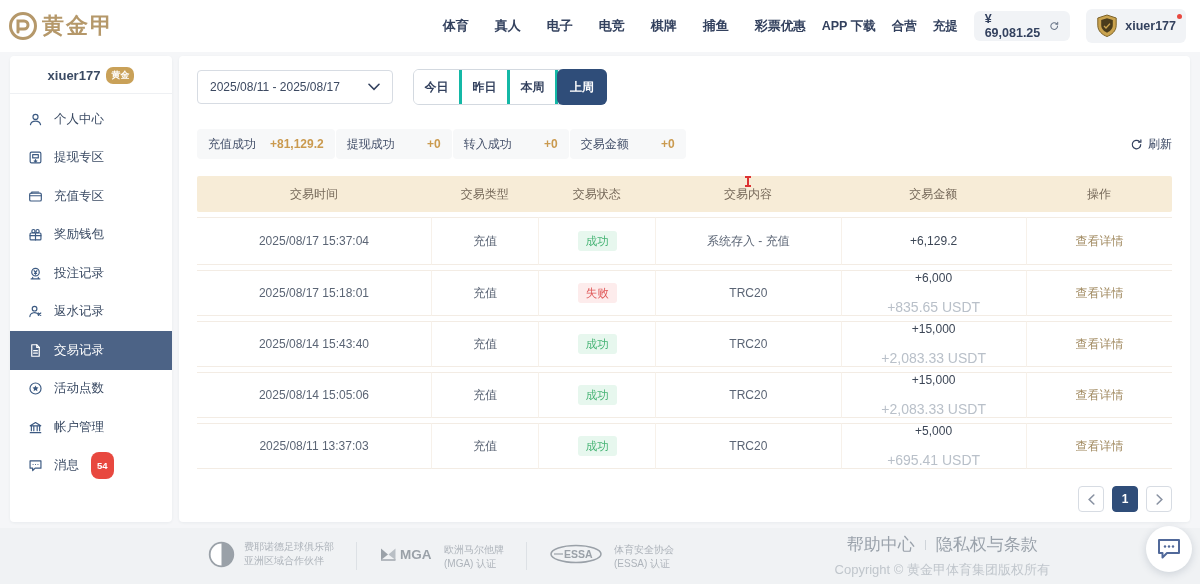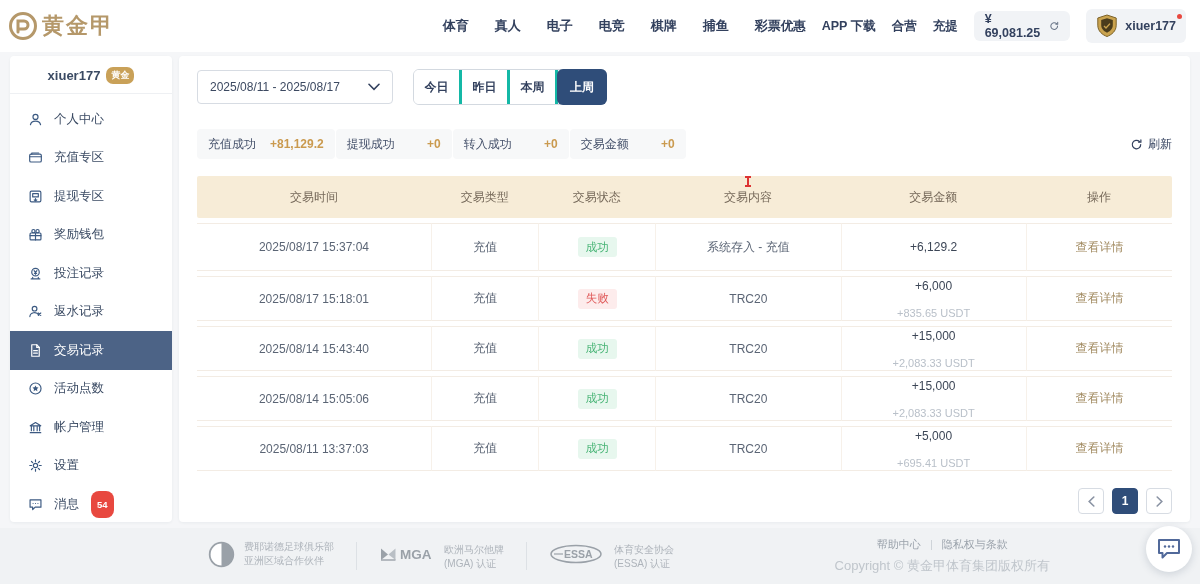--- a/index.html
+++ b/index.html
@@ -46,48 +46,48 @@
   .tab.active { background:#2f4d79; color:#fff; border-radius:6px; margin:-1px; width:50px; height:36px; }
 
   .stats-row { display:flex; align-items:center; gap:9px; margin-bottom:12px; }
   .stat-pill { background:#f7f8f9; border-radius:4px; height:30px; min-width:116px; display:flex; align-items:center; justify-content:space-between; gap:14px; padding:0 11px; }
   .stat-label { font-size:12px; color:#44506a; }
   .stat-value { font-size:12px; font-weight:bold; color:#ca9a4f; }
   .refresh-btn { margin-left:auto; display:flex; align-items:center; gap:5px; font-size:12px; color:#33415e; cursor:pointer; }
   .refresh-btn svg { color:#33415e; }
 
   table { width:100%; border-collapse:separate; border-spacing:0 5px; }
-  thead th { background:#f7ecd7; font-size:12px; font-weight:normal; color:#76695a; height:42px; text-align:center; position:relative; }
+  thead th { background:#f7ecd7; font-size:12px; font-weight:normal; color:#76695a; height:36px; text-align:center; position:relative; }
   thead th:first-child { border-radius:2px 0 0 2px; }
   thead th:last-child { border-radius:0 2px 2px 0; }
   tbody td { background:#fff; border-top:1px solid #f3ece4; border-bottom:1px solid #f3ece4; text-align:center; font-size:12px; color:#5b6575; height:45px; border-left:1px solid #f7f1ea; }
   tbody td:first-child { border-left:none; }
   tbody tr.single td { height:48px; }
   .badge { display:inline-block; padding:2.5px 8px; border-radius:3px; font-size:11.5px;font-family:Liberation Mono, monospace; }
   .badge.success { background:#e7f7ee; color:#47b475; }
   .badge.fail { background:#fdecec; color:#e05c5c; }
   .amt-main { color:#3c4656; font-size:12px; }
-  .amt-sub { color:#b9c0c9; font-size:11px; margin-top:14px; }
+  .amt-sub { color:#b9c0c9; font-size:14px; margin-top:14px; }
   .action-link { color:#a18a60; font-size:12px; cursor:pointer; }
 
   .pagination { display:flex; justify-content:flex-end; gap:8px; margin-top:12px; }
   .page-btn { width:26px; height:26px; border:1px solid #d7dce3; border-radius:4px; background:#fff; color:#8a93a3; display:flex; align-items:center; justify-content:center; cursor:pointer; }
   .page-btn.current { background:#2f4d79; border-color:#2f4d79; color:#fff; font-size:12px; font-weight:bold; }
 
   .cursor-artifact { position:absolute; left:747px; top:176px; width:2px; height:11px; background:#d33; z-index:9; }
   .cursor-artifact::before, .cursor-artifact::after { content:""; position:absolute; left:-2px; width:6px; height:2px; background:#d33; }
   .cursor-artifact::before { top:0; } .cursor-artifact::after { bottom:0; }
 
   
   .footer { position:absolute; left:0; right:0; bottom:0; height:56px; background:#f0f2f4; display:flex; align-items:center; padding-left:208px; }
   .partner { display:flex; align-items:flex-start; gap:9px; }
   .p-text { display:flex; flex-direction:column; gap:3px; font-size:10px; color:#aeb4bb; line-height:1.1; }
   .p-divider { width:1px; height:28px; background:#dde1e5; margin:0 22px; }
   .footer-right { margin-left:auto; margin-right:150px; text-align:center; }
-  .footer-links { display:flex; align-items:center; justify-content:center; gap:10px; font-size:11px; color:#9aa2ab; }
+  .footer-links { display:flex; align-items:center; justify-content:center; gap:10px; font-size:17px; color:#9aa2ab; }
   .footer-link { cursor:pointer; }
   .fl-sep { width:1px; height:10px; background:#cfd4d9; }
   .copyright { font-size:13px; color:#c0c6cc; margin-top:5px; }
 
   .chat-fab { position:absolute; right:8px; bottom:12px; width:46px; height:46px; border-radius:50%; background:#fff; box-shadow:0 2px 8px rgba(40,60,90,.18); display:flex; align-items:center; justify-content:center; cursor:pointer; z-index:20; }
 </style>
 </head>
 <body>
 
 <header class="topbar">
@@ -146,37 +146,37 @@
               <circle cx="8" cy="5.2" r="2.7"></circle>
               <path d="M2.6 13.6a5.5 4.7 0 0 1 10.8 0"></path>
             </svg>
           </span>
      <span class="mi-label">个人中心</span>
 
    </div>
         <div class="menu-item">
      <span class="mi-icon">
             <svg width="15" height="15" viewBox="0 0 16 16" fill="none" stroke="currentColor" stroke-width="1.25" stroke-linecap="round" stroke-linejoin="round">
+              <rect x="2.3" y="2.3" width="11.4" height="11.4" rx="1.4"></rect>
+              <rect x="5" y="5" width="6" height="3.4"></rect>
+              <path d="M8 10.2v2.4M6.6 11.6L8 12.8l1.4-1.2"></path>
+            </svg>
+          </span>
+     <span class="mi-label">提现专区</span>
+
+   </div>
+        <div class="menu-item">
+     <span class="mi-icon">
+            <svg width="15" height="15" viewBox="0 0 16 16" fill="none" stroke="currentColor" stroke-width="1.25" stroke-linecap="round" stroke-linejoin="round">
               <rect x="1.8" y="4.4" width="12.4" height="8.4" rx="1.4"></rect>
               <path d="M1.8 7.2h12.4"></path>
               <path d="M4 4.4V3.2h7.4"></path>
             </svg>
           </span>
      <span class="mi-label">充值专区</span>
-
-   </div>
-        <div class="menu-item">
-     <span class="mi-icon">
-            <svg width="15" height="15" viewBox="0 0 16 16" fill="none" stroke="currentColor" stroke-width="1.25" stroke-linecap="round" stroke-linejoin="round">
-              <rect x="2.3" y="2.3" width="11.4" height="11.4" rx="1.4"></rect>
-              <rect x="5" y="5" width="6" height="3.4"></rect>
-              <path d="M8 10.2v2.4M6.6 11.6L8 12.8l1.4-1.2"></path>
-            </svg>
-          </span>
-     <span class="mi-label">提现专区</span>
 
    </div>
         <div class="menu-item">
      <span class="mi-icon">
             <svg width="15" height="15" viewBox="0 0 16 16" fill="none" stroke="currentColor" stroke-width="1.25" stroke-linecap="round" stroke-linejoin="round">
               <rect x="2.2" y="6.4" width="11.6" height="7.4" rx="1"></rect>
               <path d="M2.2 9.2h11.6M8 6.4v7.4"></path>
               <circle cx="5.8" cy="4.4" r="1.7"></circle>
               <circle cx="10.2" cy="4.4" r="1.7"></circle>
             </svg>
@@ -228,30 +228,20 @@
 
    </div>
         <div class="menu-item">
      <span class="mi-icon">
             <svg width="15" height="15" viewBox="0 0 16 16" fill="none" stroke="currentColor" stroke-width="1.25" stroke-linecap="round" stroke-linejoin="round">
               <path d="M2.4 6.2L8 2.7l5.6 3.5z"></path>
               <path d="M3.6 6.8v4.6M6.2 6.8v4.6M9.8 6.8v4.6M12.4 6.8v4.6M2.4 13.5h11.2"></path>
             </svg>
           </span>
      <span class="mi-label">帐户管理</span>
-
-   </div>
-        <div class="menu-item">
-     <span class="mi-icon">
-            <svg width="15" height="15" viewBox="0 0 16 16" fill="none" stroke="currentColor" stroke-width="1.25" stroke-linecap="round" stroke-linejoin="round">
-              <circle cx="8" cy="8" r="2.3"></circle>
-              <path d="M8 1.9v1.9M8 12.2v1.9M1.9 8h1.9M12.2 8h1.9M3.7 3.7l1.3 1.3M11 11l1.3 1.3M12.3 3.7L11 5M5 11l-1.3 1.3"></path>
-            </svg>
-          </span>
-     <span class="mi-label">设置</span>
 
    </div>
         <div class="menu-item">
      <span class="mi-icon">
             <svg width="15" height="15" viewBox="0 0 16 16" fill="none" stroke="currentColor" stroke-width="1.25" stroke-linecap="round" stroke-linejoin="round">
               <path d="M2.2 3h11.6v7.8H7.6L5 13.4v-2.6H2.2z"></path>
               <circle cx="5.4" cy="6.9" r=".6" fill="currentColor" stroke="none"></circle>
               <circle cx="8" cy="6.9" r=".6" fill="currentColor" stroke="none"></circle>
               <circle cx="10.6" cy="6.9" r=".6" fill="currentColor" stroke="none"></circle>
             </svg>

